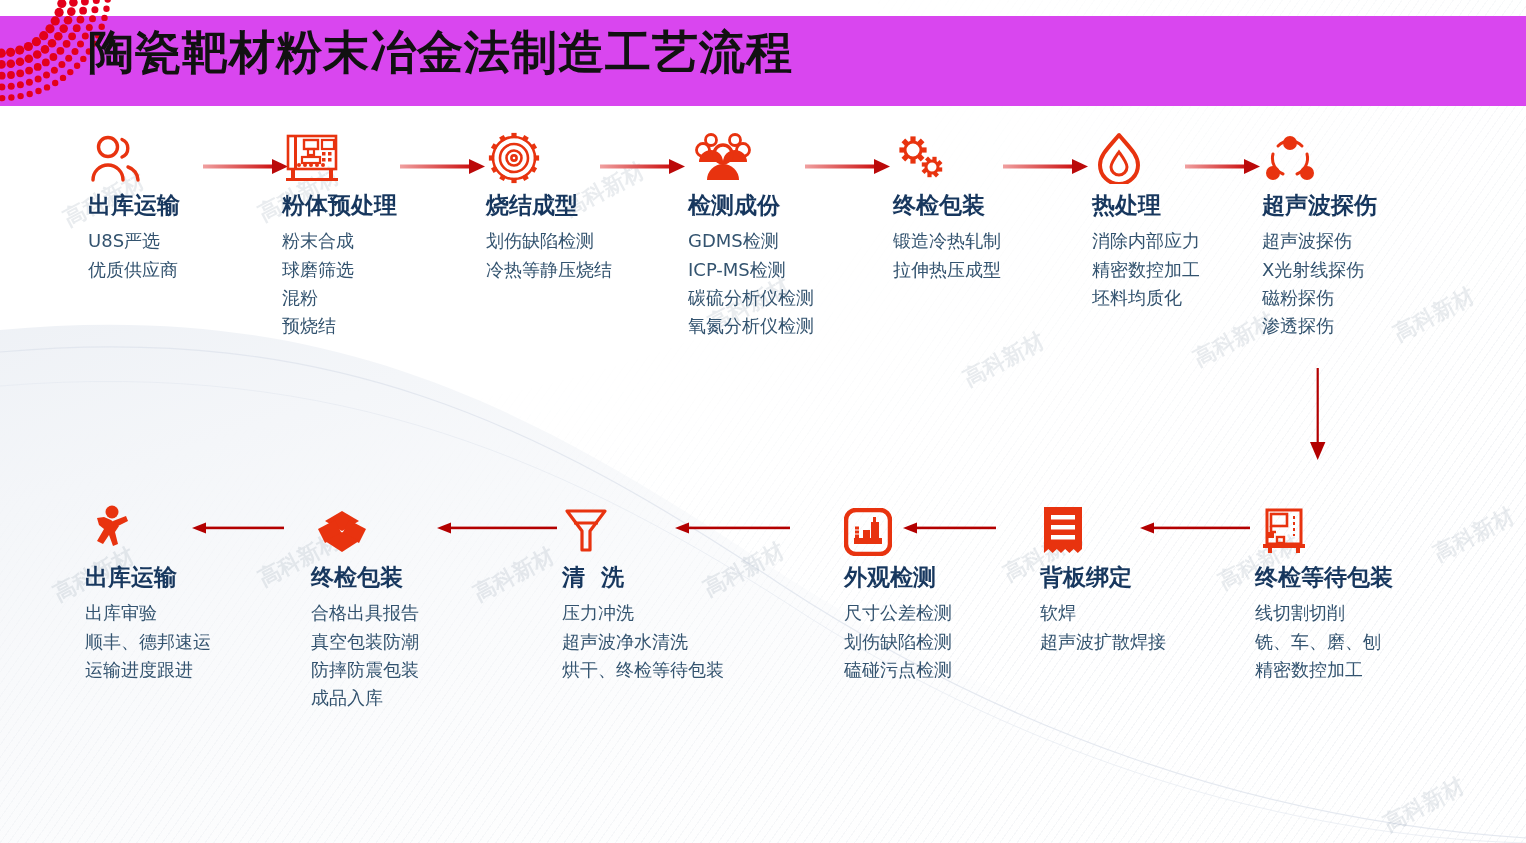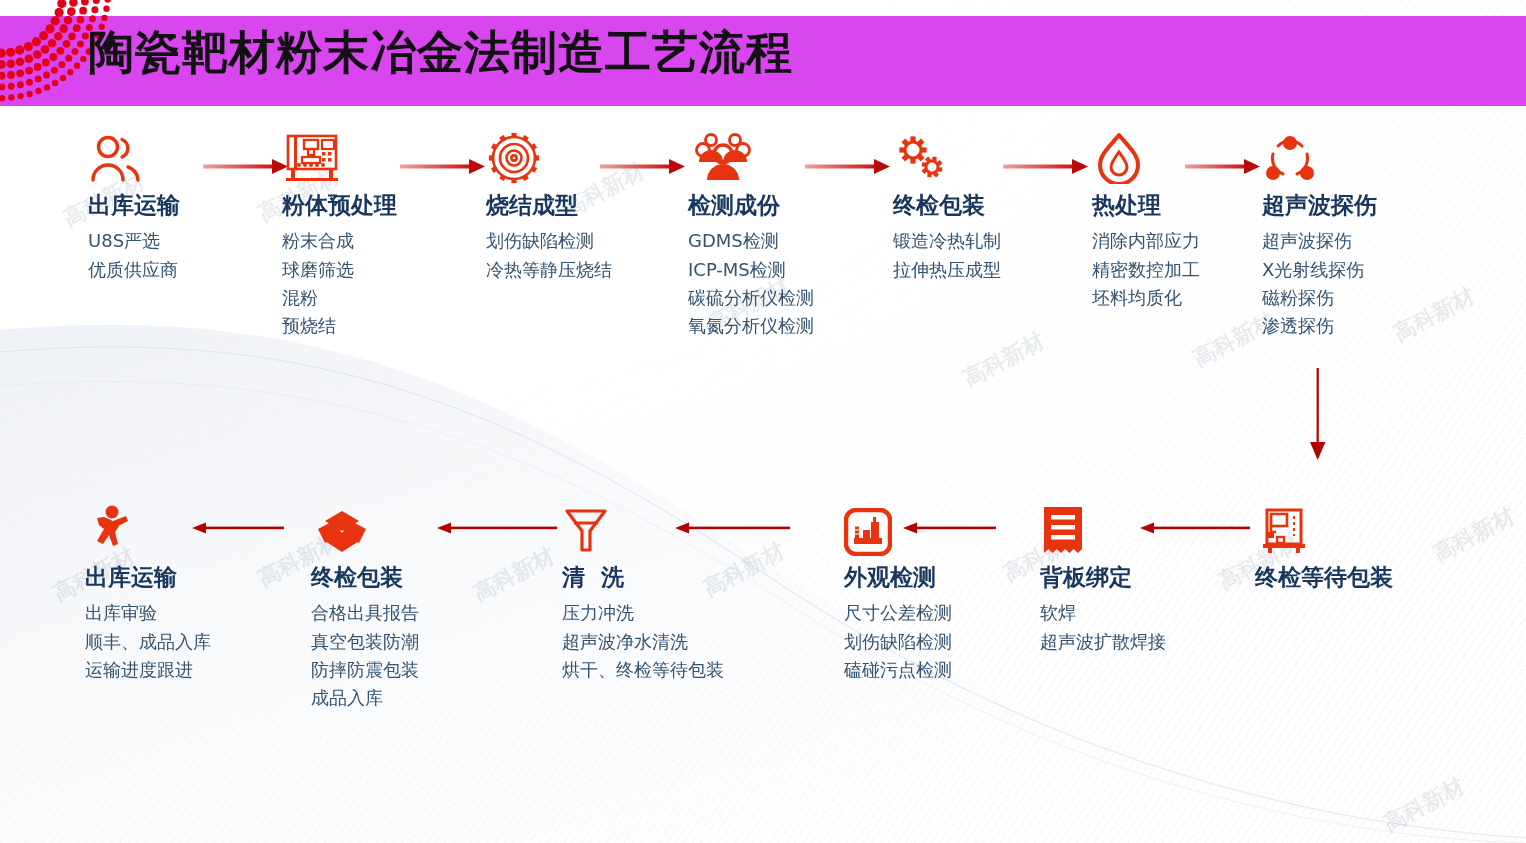--- a/index.html
+++ b/index.html
@@ -350,21 +350,21 @@
       <div class="step-icon">
         <svg width="52" height="52" viewBox="0 0 52 52">
       <circle cx="27" cy="8" r="6.5" fill="#e8330f"></circle>
       <path d="M26 16 L34 22 L30 28 L33 40 L28 42 L24 31 L18 40 L12 37 L19 25 L14 21 L12 14 L19 13 Z" fill="#e8330f"></path>
       <path d="M28 17 L41 12 L43 17 L29 24 Z" fill="#e8330f"></path>
     </svg>
       </div>
       <div class="step-title">出库运输</div>
       <div class="step-detail">
         <div>出库审验</div>
-        <div>顺丰、成品入库</div>
+        <div>顺丰、德邦速运</div>
         <div>运输进度跟进</div>
       </div>
     </div>
     <div class="step" style="left: 311px; top: 500px;">
       <div class="step-icon">
         <svg width="62" height="48" viewBox="0 0 62 48">
       <path d="M31 3 L48 13 L31 23 L14 13 Z" fill="#e8330f"></path>
       <path d="M7 21 L24 12 L31 26 L14 35 Z" fill="#e8330f"></path>
       <path d="M55 21 L38 12 L31 26 L48 35 Z" fill="#e8330f"></path>
       <path d="M14 33 L31 24 L48 33 L31 44 Z" fill="#e8330f"></path>
@@ -434,20 +434,25 @@
       <path d="M16 22 L16 28 L21 28" fill="none" stroke="#e8330f" stroke-width="2.6"></path>
       <rect x="13" y="28" width="6" height="6" fill="#e8330f"></rect>
       <path d="M39 12 v20" stroke="#e8330f" stroke-width="2" stroke-dasharray="3 3"></path>
       <rect x="22" y="33" width="7" height="6" fill="none" stroke="#e8330f" stroke-width="2.4"></rect>
       <rect x="8" y="40" width="42" height="4" fill="#e8330f"></rect>
       <rect x="13" y="44" width="4" height="5" fill="#e8330f"></rect>
       <rect x="41" y="44" width="4" height="5" fill="#e8330f"></rect>
     </svg>
       </div>
       <div class="step-title">终检等待包装</div>
+      <div class="step-detail">
+        <div>线切割切削</div>
+        <div>铣、车、磨、刨</div>
+        <div>精密数控加工</div>
+      </div>
     </div>
   </div>
 <div id="arrow-layer">
     <div class="arrow" style="left: 203px; top: 157px;"><svg width="85" height="20" viewBox="0 0 85 20">
       <defs>
           <linearGradient id="g203" x1="0" x2="1">
         <stop offset="0%" stop-color="#f0a0a0"></stop>
             <stop offset="100%" stop-color="#cc1111"></stop>
       </linearGradient>
         </defs>

